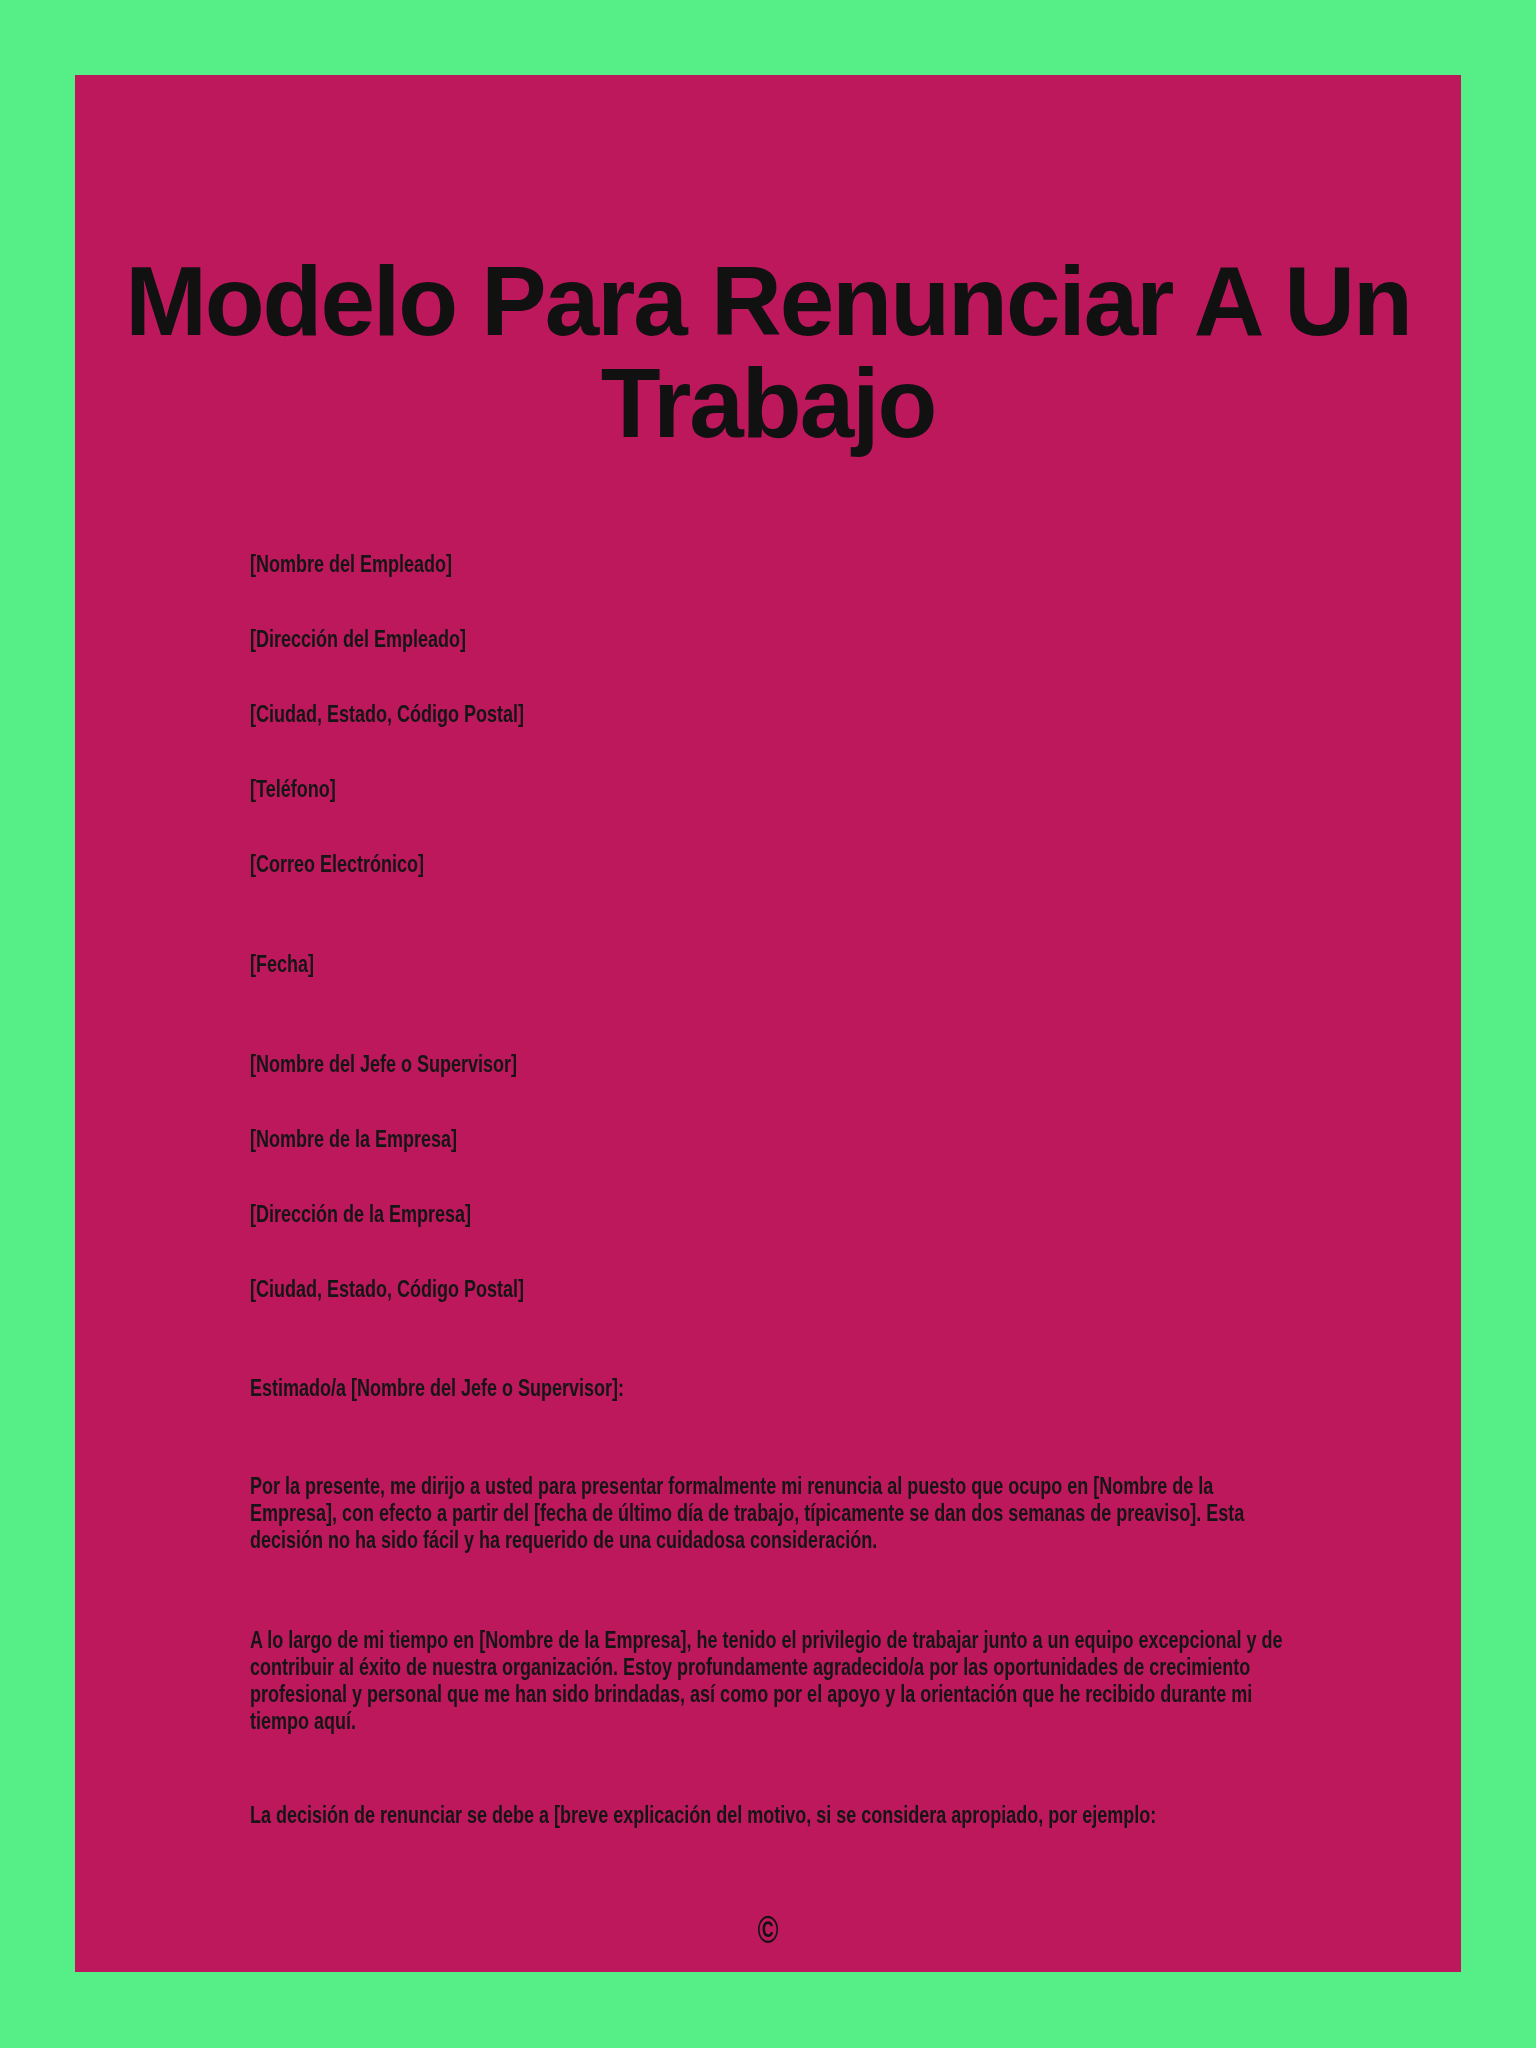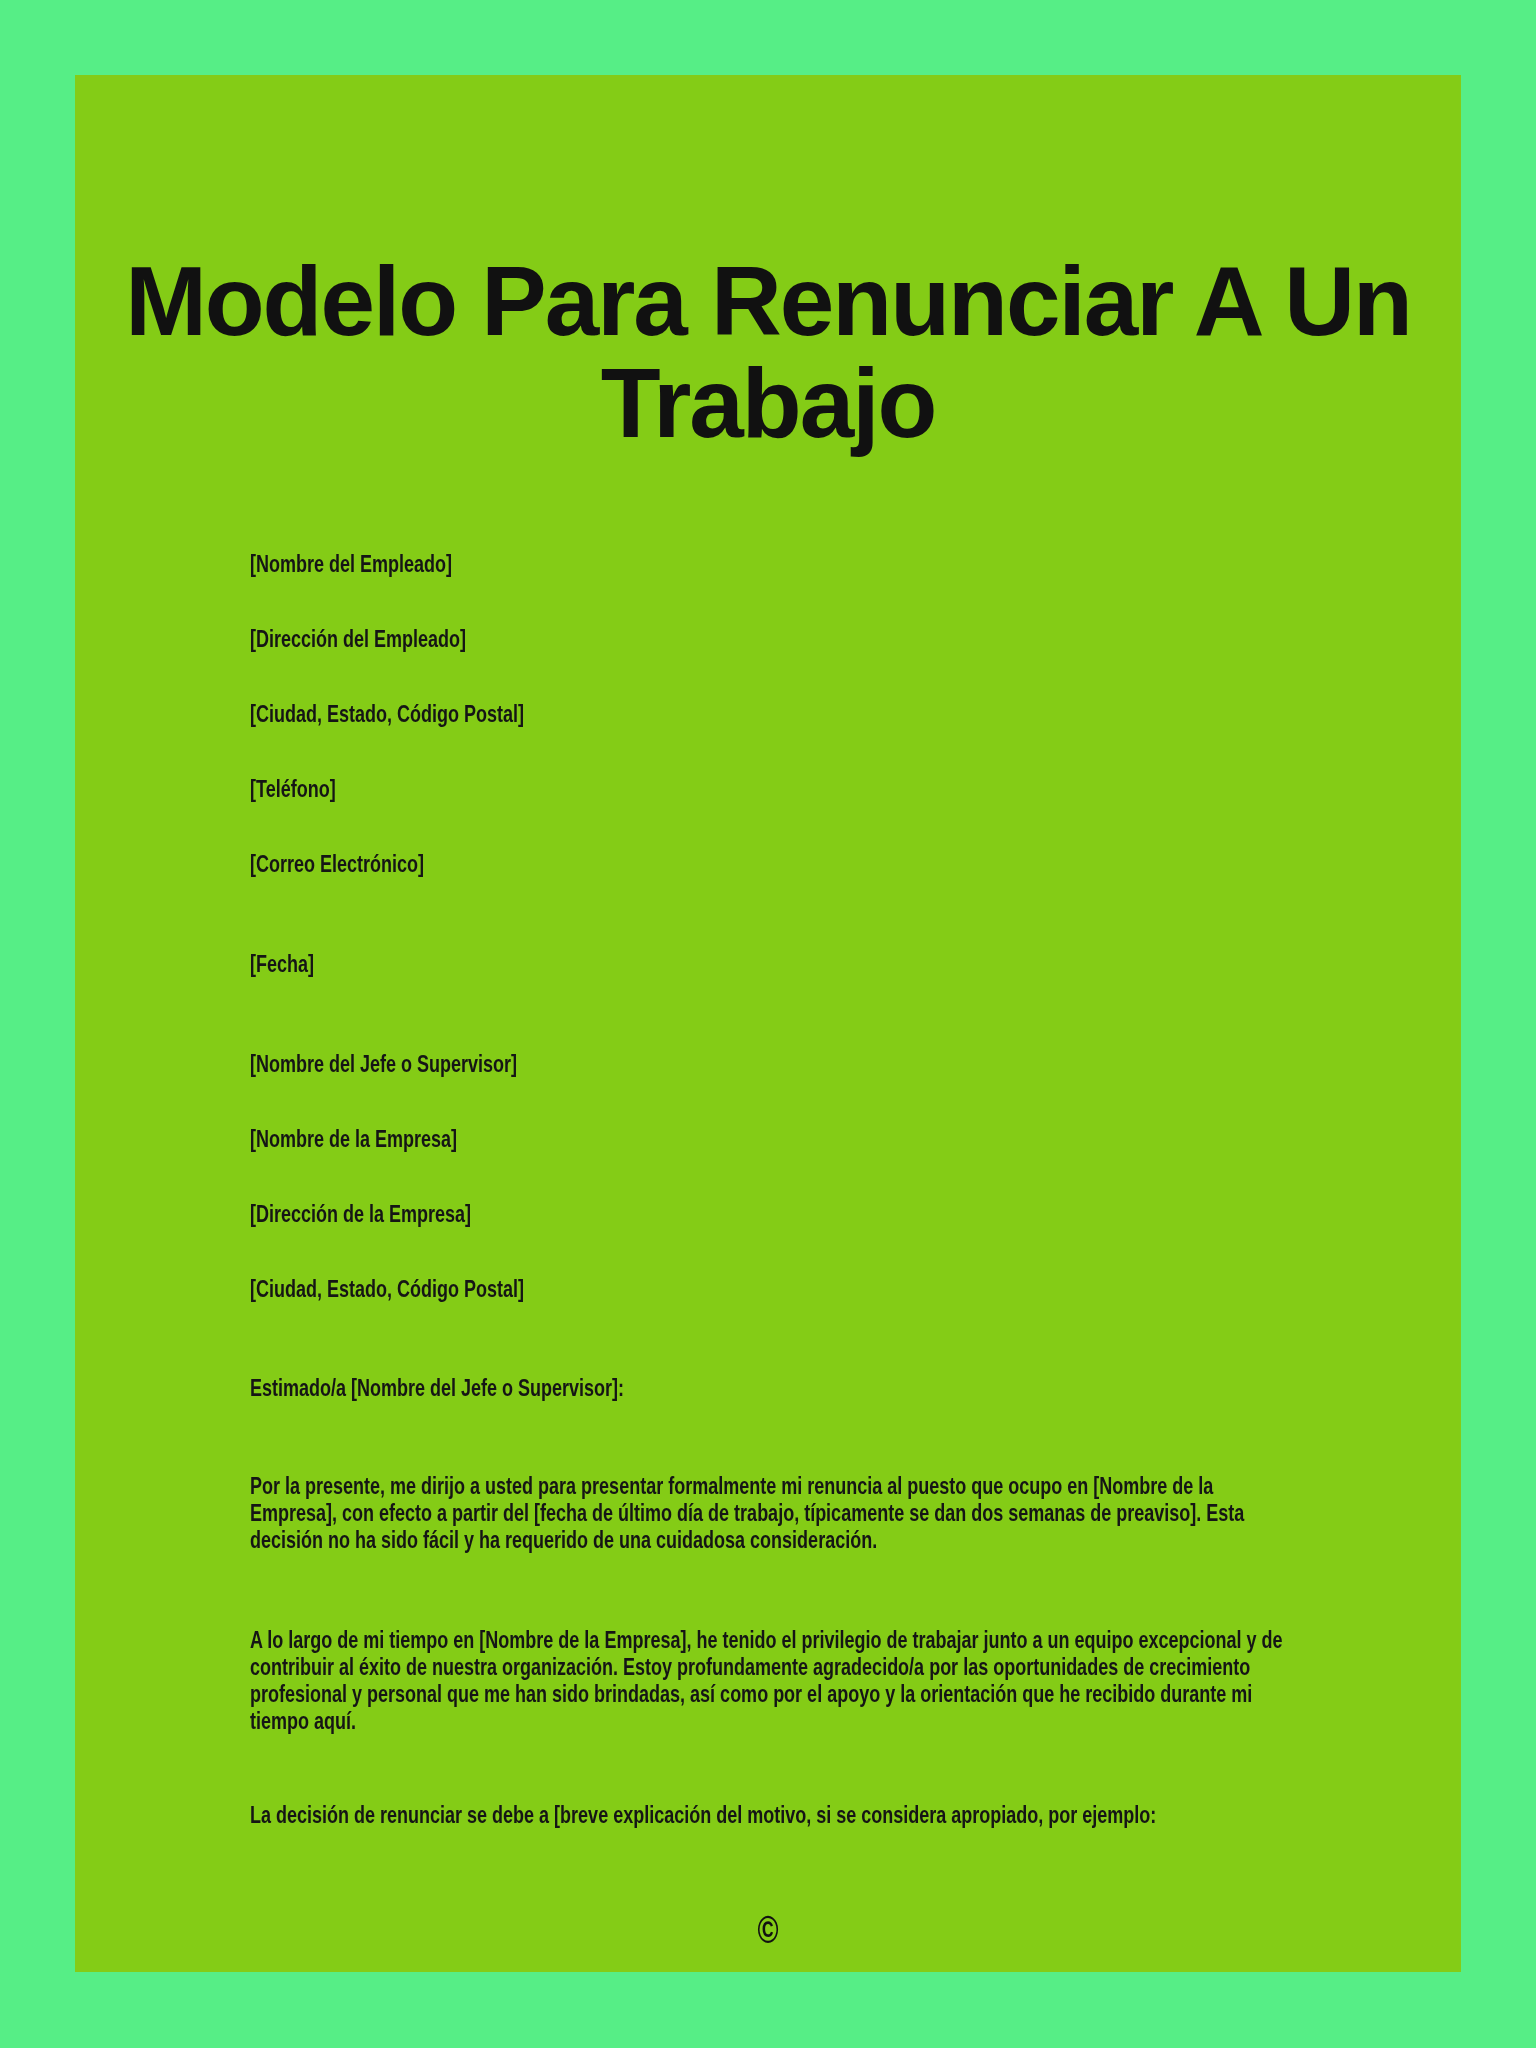--- a/index.html
+++ b/index.html
@@ -12,21 +12,21 @@
     height: 2048px;
     background: #56ee86;
     overflow: hidden;
   }
   .page {
     position: absolute;
     left: 75px;
     top: 75px;
     width: 1386px;
     height: 1897px;
-    background: #84cc16;
+    background: #be185d;
   }
   .doc-title {
     margin: 175px 0 0 0;
     padding: 0;
     font-family: "Liberation Sans", "DejaVu Sans", sans-serif;
     font-weight: 700;
     font-size: 98px;
     line-height: 102px;
     letter-spacing: -2px;
     text-align: center;

